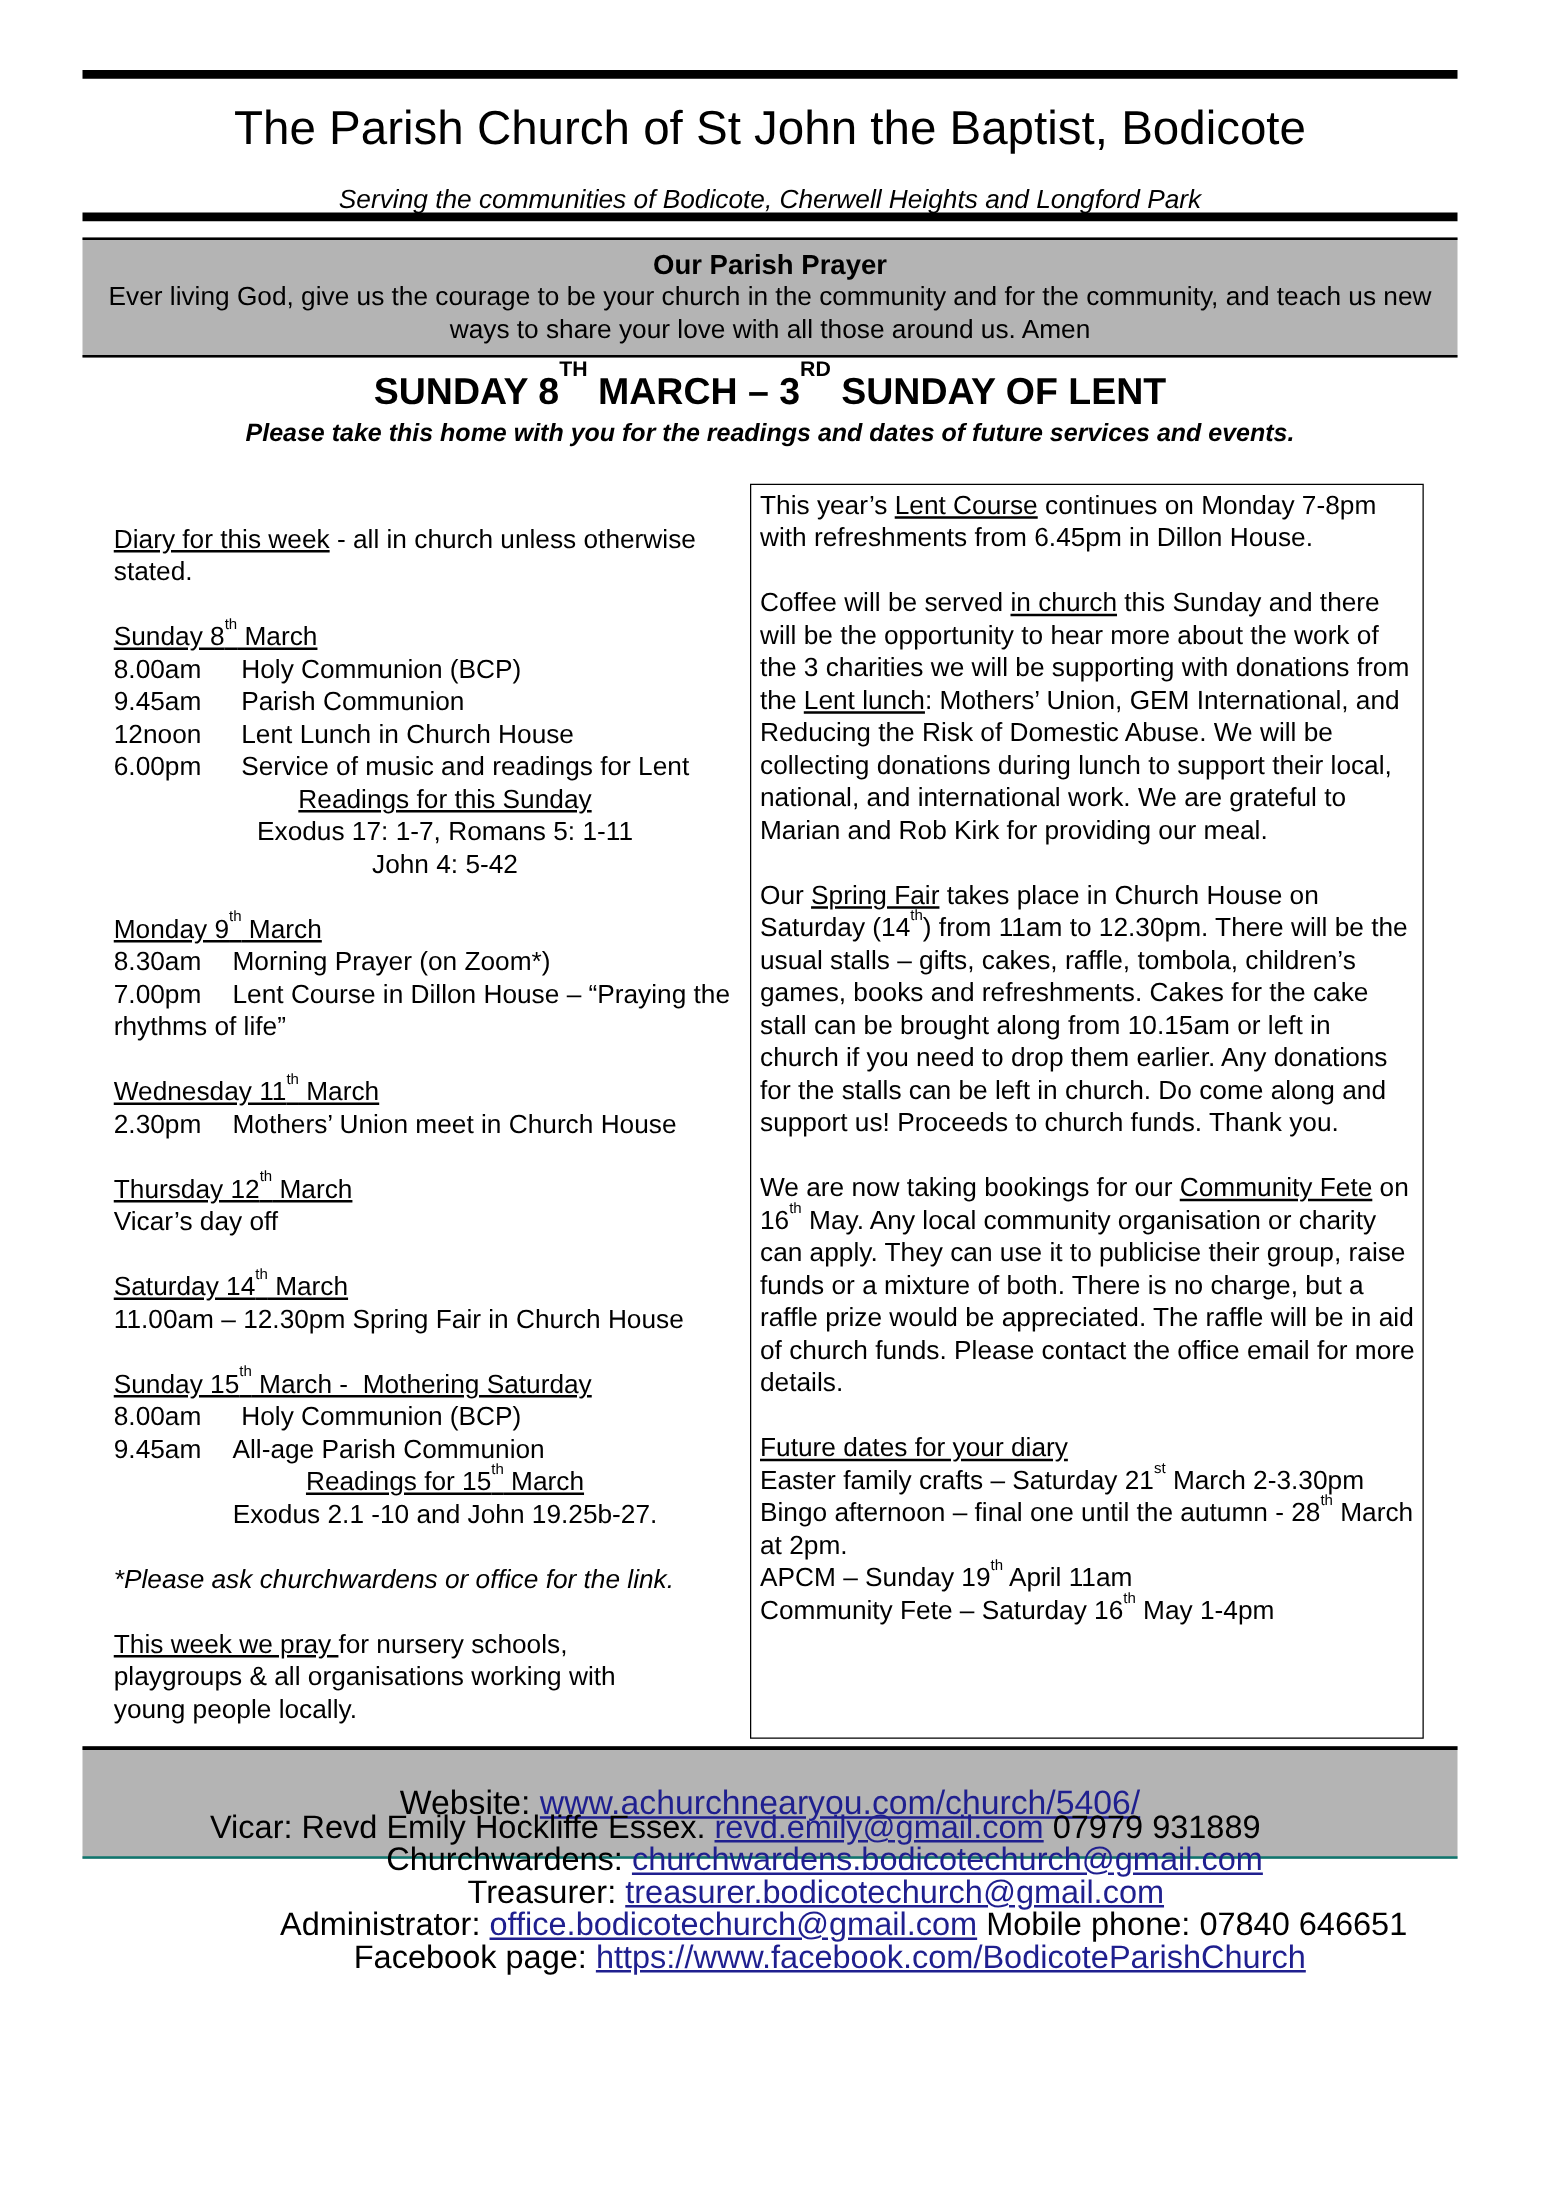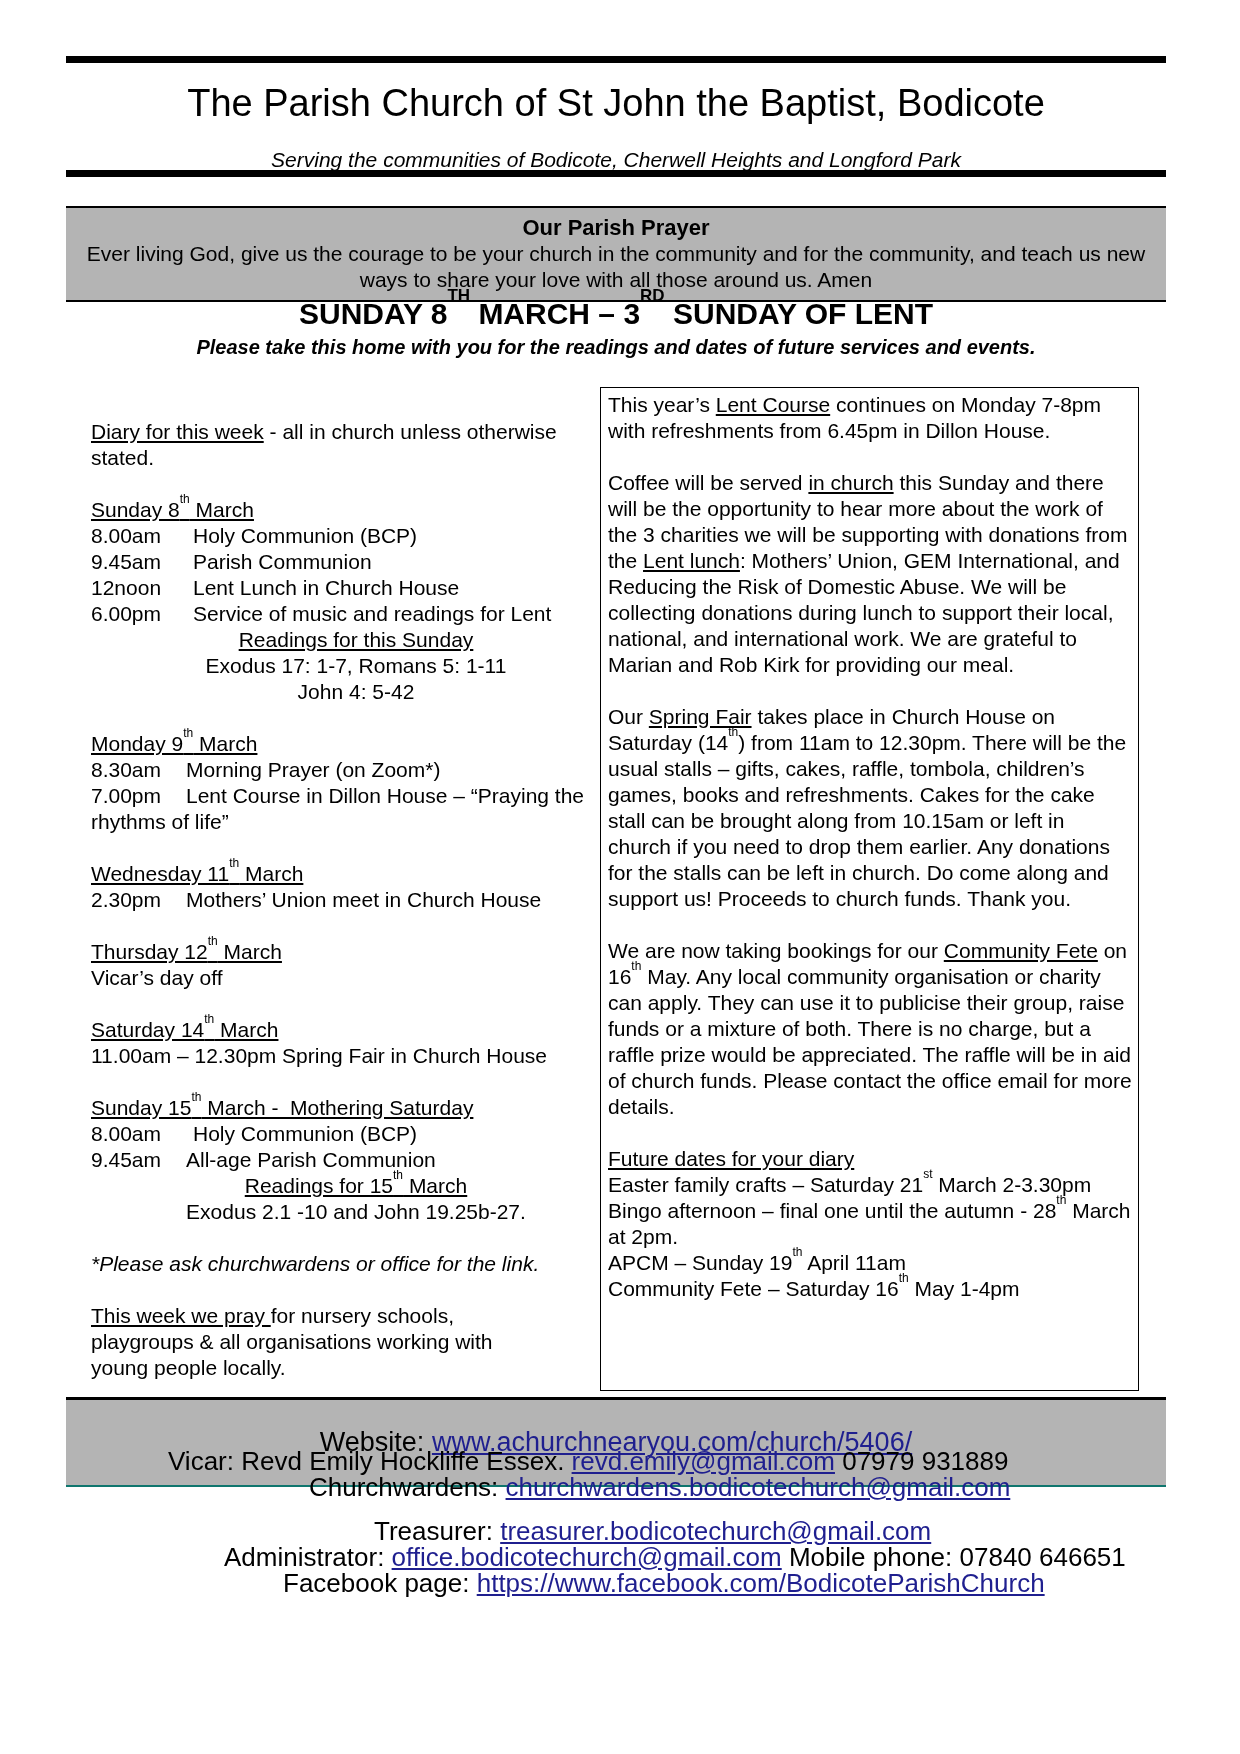--- a/index.html
+++ b/index.html
@@ -6,21 +6,21 @@
   body { width:1240px; height:1754px; position:relative; overflow:hidden;
          font-family:"Liberation Sans", sans-serif; color:#000; }
   .page { position:absolute; left:66px; top:0; width:1100px; }
   .rule-thick { position:absolute; left:0; width:1100px; height:7px; background:#000; }
   .title { position:absolute; top:80px; left:0; width:1100px; text-align:center;
            font-size:38px; line-height:46px; }
   .subtitle { position:absolute; top:127px; left:0; width:1100px; text-align:center;
               font-size:21px; font-style:italic; line-height:26px;margin-top:20px; }
   .prayer { position:absolute; top:190px; left:0; width:1100px; height:96px;
             background:#b4b4b4; border-top:2px solid #000; border-bottom:2px solid #000;
-            text-align:center; font-size:21px; line-height:26px; box-sizing:border-box; padding-top:7px;margin-top:16px; }
+            text-align:center; font-size:21px; line-height:26px; box-sizing:border-box; padding-top:7px; }
   .prayer .ptitle { font-weight:bold; font-size:22px; line-height:26px; }
   .prayer .ptext { padding:0 10px; }
   .heading { position:absolute; top:296px; left:0; width:1100px; text-align:center;
              font-size:30px; font-weight:bold; line-height:36px; }
   .heading sup { font-size:17px; vertical-align:top; position:relative; top:0px; }
   .tagline { position:absolute; top:334px; left:0; width:1100px; text-align:center;
              font-size:20px; font-weight:bold; font-style:italic; line-height:26px; }
   .leftcol { position:absolute; top:419px; left:25px; width:530px; font-size:21px; line-height:26px; }
   .leftcol .blank { height:26px; }
   .uh { font-weight:normal; text-decoration:underline; }
@@ -117,17 +117,17 @@
     <div><span>Community Fete – Saturday 16</span><sup>th</sup><span> May 1-4pm</span></div>
   </div>
 
   <div class="website">
     <span>Website: </span><span class="link">www.achurchnearyou.com/church/5406/</span>
   </div>
 
   <div class="contacts">
     <div style="padding-left:102px;"><span>Vicar: Revd Emily Hockliffe Essex. </span><span class="link">revd.emily@gmail.com</span><span> 07979 931889</span></div>
     <div style="padding-left:243px;"><span>Churchwardens: </span><span class="link">churchwardens.bodicotechurch@gmail.com</span></div>
-    <div style="padding-left:308px;margin-top:18px;"><span>Treasurer: </span><span class="link">treasurer.bodicotechurch@gmail.com</span></div>
+    <div style="padding-left:308px;"><span>Treasurer: </span><span class="link">treasurer.bodicotechurch@gmail.com</span></div>
     <div style="padding-left:158px;"><span>Administrator: </span><span class="link">office.bodicotechurch@gmail.com</span><span> Mobile phone: 07840 646651</span></div>
     <div style="padding-left:217px;"><span>Facebook page: </span><span class="link">https://www.facebook.com/BodicoteParishChurch</span></div>
   </div>
 </div>
 
 </body></html>

